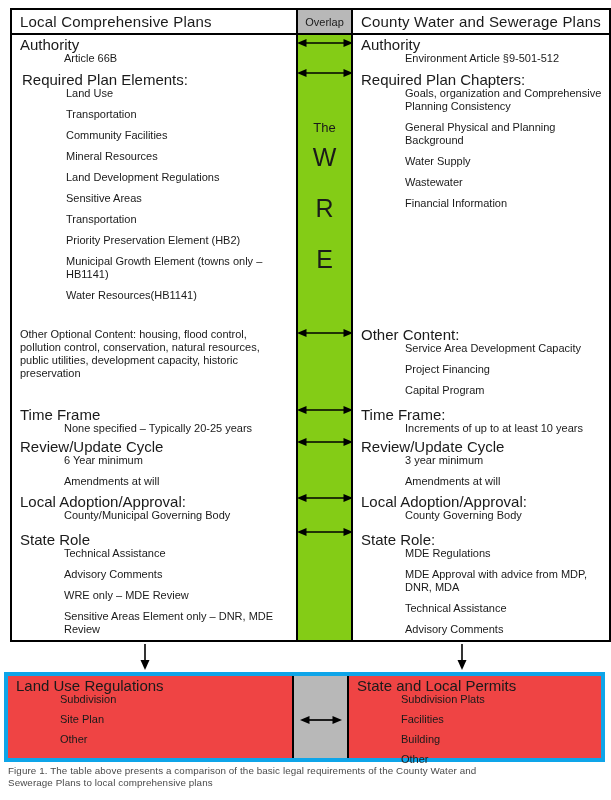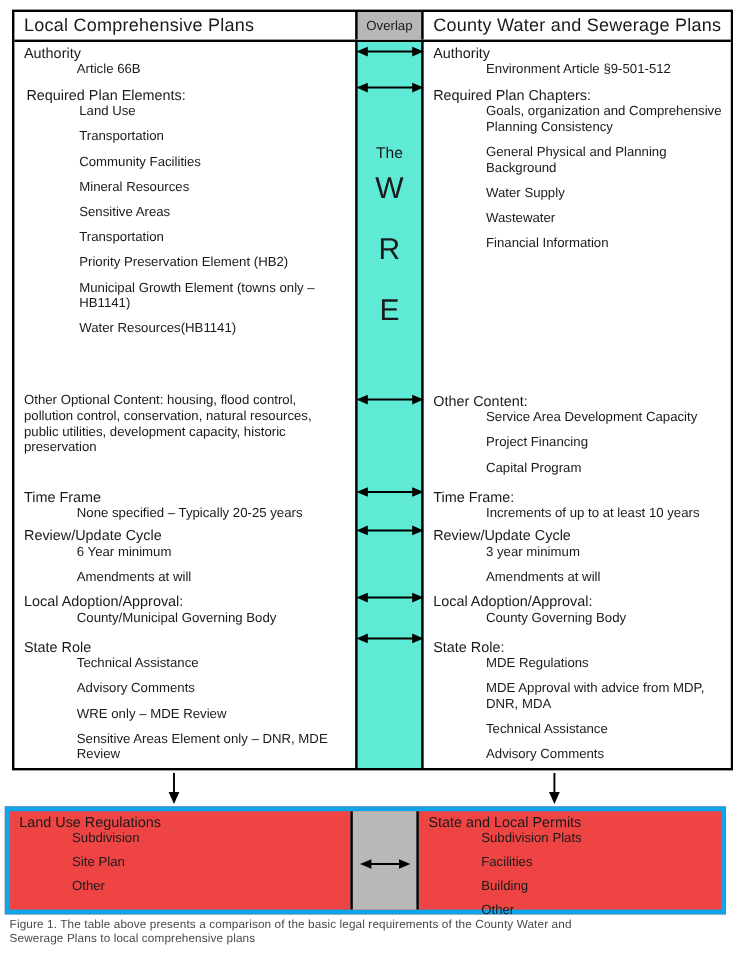--- a/index.html
+++ b/index.html
@@ -11,25 +11,25 @@
               border:2px solid #000;box-sizing:border-box;display:flex;flex-direction:column;background:#fff;}
   .header-row{display:flex;height:23px;flex:0 0 auto;border-bottom:2px solid #000;}
   .hcell{box-sizing:border-box;display:flex;align-items:center;}
   .hcell.hleft{width:284px;padding-left:8px;font-size:15px;letter-spacing:.2px;}
   .hcell.hmid{width:57px;background:#b8b8b8;border-left:2px solid #000;border-right:2px solid #000;
               justify-content:center;font-size:11px;}
   .hcell.hright{flex:1;padding-left:8px;font-size:15px;letter-spacing:.2px;}
   .body-row{display:flex;flex:1;min-height:0;}
   .col{box-sizing:border-box;}
   .col.cleft{width:284px;}
-  .col.cmid{width:57px;background:#5eead4;border-left:2px solid #000;border-right:2px solid #000;position:relative;}
+  .col.cmid{width:57px;background:#84cc16;border-left:2px solid #000;border-right:2px solid #000;position:relative;}
   .col.cright{flex:1;}
 
   .section{box-sizing:border-box;padding:3px 4px 0 8px;overflow:hidden;}
-  .sec-heading{font-size:12px;line-height:13px;margin-bottom:1px;}
+  .sec-heading{font-size:15px;line-height:13px;margin-bottom:1px;}
   .item{font-size:11px;line-height:13px;padding-left:44px;margin-bottom:8px;}
   .paragraph{font-size:11px;line-height:13px;padding-right:2px;}
 
   .h-arrow{position:absolute;left:50%;transform:translateX(-50%);width:58px;height:12px;}
   .h-arrow svg,.bh-arrow svg,.down-arrow svg{display:block;}
 
   .wre{position:absolute;top:86px;left:0;width:100%;text-align:center;}
   .wre-the{font-size:13px;line-height:13px;margin-bottom:10px;}
   .wre-letter{font-size:25px;line-height:26px;margin-bottom:25px;}
 
@@ -66,20 +66,21 @@
           <div class="section" style="height: 35px;">
             <div class="sec-heading">Authority</div>
             <div class="item">Article 66B</div>
           </div>
           <div class="section" style="height: 255px; padding-left: 10px;">
             <div class="sec-heading">Required Plan Elements:</div>
             <div class="item">Land Use</div>
             <div class="item">Transportation</div>
             <div class="item">Community Facilities</div>
             <div class="item">Mineral Resources</div>
+            <div class="item">Land Development Regulations</div>
             <div class="item">Sensitive Areas</div>
             <div class="item">Transportation</div>
             <div class="item">Priority Preservation Element (HB2)</div>
             <div class="item">Municipal Growth Element (towns only – HB1141)</div>
             <div class="item">Water Resources(HB1141)</div>
           </div>
           <div class="section" style="height: 80px;">
             <div class="paragraph">Other Optional Content: housing, flood control, pollution control, conservation, natural resources, public utilities, development capacity, historic preservation</div>
           </div>
           <div class="section" style="height: 32px;">

